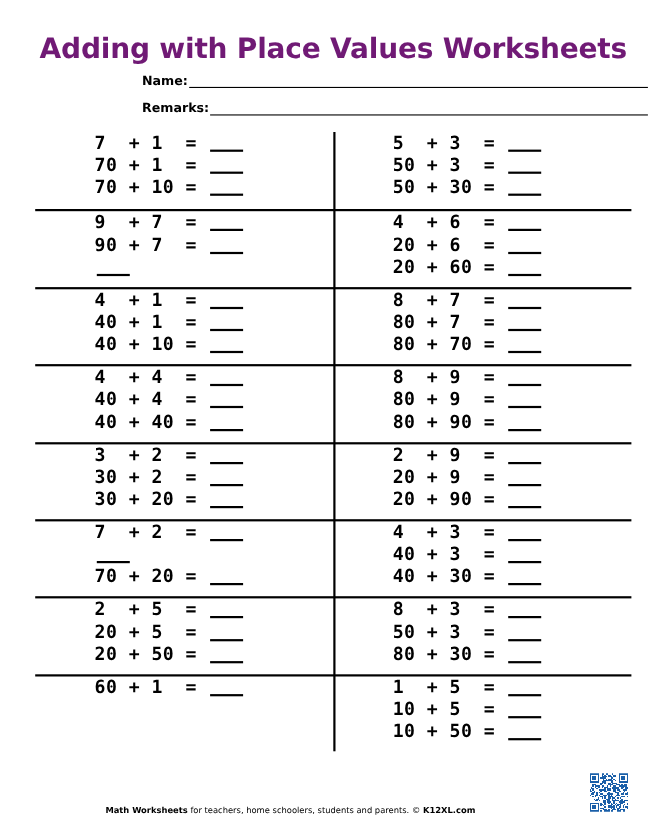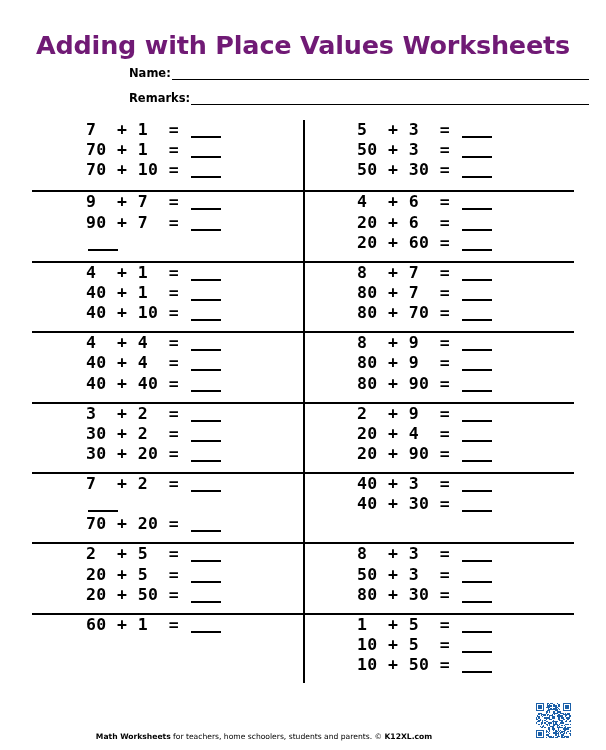--- a/index.html
+++ b/index.html
@@ -196,29 +196,29 @@
         </div>
         <div class="cell">
           <div class="problem"><span class="eq-row"><span>8  + 9  = </span><span class="blank" title="___"></span></span><span class="eq-row"><span>80 + 9  = </span><span class="blank" title="___"></span></span><span class="eq-row"><span>80 + 90 = </span><span class="blank" title="___"></span></span></div>
         </div>
       </div>
       <div class="section">
         <div class="cell">
           <div class="problem"><span class="eq-row"><span>3  + 2  = </span><span class="blank" title="___"></span></span><span class="eq-row"><span>30 + 2  = </span><span class="blank" title="___"></span></span><span class="eq-row"><span>30 + 20 = </span><span class="blank" title="___"></span></span></div>
         </div>
         <div class="cell">
-          <div class="problem"><span class="eq-row"><span>2  + 9  = </span><span class="blank" title="___"></span></span><span class="eq-row"><span>20 + 4  = </span><span class="blank" title="___"></span></span><span class="eq-row"><span>20 + 90 = </span><span class="blank" title="___"></span></span></div>
+          <div class="problem"><span class="eq-row"><span>2  + 9  = </span><span class="blank" title="___"></span></span><span class="eq-row"><span>20 + 9  = </span><span class="blank" title="___"></span></span><span class="eq-row"><span>20 + 90 = </span><span class="blank" title="___"></span></span></div>
         </div>
       </div>
       <div class="section">
         <div class="cell">
           <div class="problem"><span class="eq-row"><span>7  + 2  = </span><span class="blank" title="___"></span></span><span class="eq-row"><span class="blank" title="___"></span></span><span class="eq-row"><span>70 + 20 = </span><span class="blank" title="___"></span></span></div>
         </div>
         <div class="cell">
-          <div class="problem"><span class="eq-row"><span>40 + 3  = </span><span class="blank" title="___"></span></span><span class="eq-row"><span>40 + 30 = </span><span class="blank" title="___"></span></span></div>
+          <div class="problem"><span class="eq-row"><span>4  + 3  = </span><span class="blank" title="___"></span></span><span class="eq-row"><span>40 + 3  = </span><span class="blank" title="___"></span></span><span class="eq-row"><span>40 + 30 = </span><span class="blank" title="___"></span></span></div>
         </div>
       </div>
       <div class="section">
         <div class="cell">
           <div class="problem"><span class="eq-row"><span>2  + 5  = </span><span class="blank" title="___"></span></span><span class="eq-row"><span>20 + 5  = </span><span class="blank" title="___"></span></span><span class="eq-row"><span>20 + 50 = </span><span class="blank" title="___"></span></span></div>
         </div>
         <div class="cell">
           <div class="problem"><span class="eq-row"><span>8  + 3  = </span><span class="blank" title="___"></span></span><span class="eq-row"><span>50 + 3  = </span><span class="blank" title="___"></span></span><span class="eq-row"><span>80 + 30 = </span><span class="blank" title="___"></span></span></div>
         </div>
       </div>

